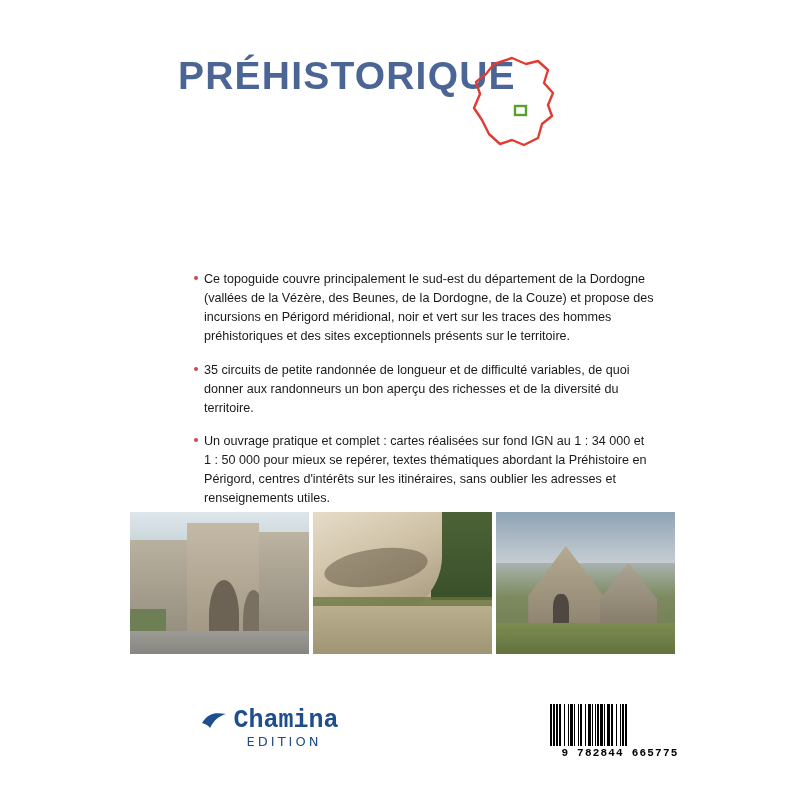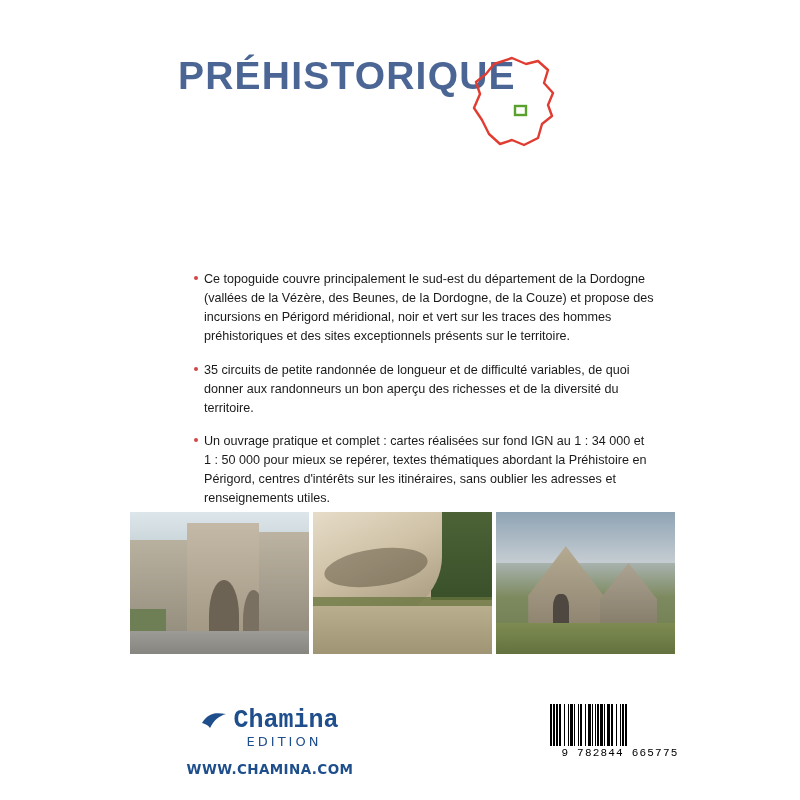--- a/index.html
+++ b/index.html
@@ -221,20 +221,21 @@
     background: #000;
     height: 100%;
   }
   .ean {
     font-family: "Liberation Mono", monospace;
     font-size: 11px;
     letter-spacing: 1.2px;
     text-align: center;
     margin-top: 1px;
     color: #000;
+    font-weight: bold;
   }
 </style>
 </head>
 <body>
 
 <div class="page">
 
   <div class="header">
     <div class="title-block">
       <div class="title-sub">PRÉHISTORIQUE</div>
@@ -298,21 +299,20 @@
   <div class="footer">
 
     <div class="logo-block">
       <div class="logo-row">
         <svg width="26" height="20" viewBox="0 0 26 20" aria-hidden="true">
           <path d="M1 12 C7 2, 14 1, 25 3 C18 5, 13 9, 9 17 C7 14, 4 13, 1 12 Z" fill="#1f4e8c"></path>
         </svg>
         <span class="logo-text">Chamina</span>
       </div>
       <div class="logo-sub">EDITION</div>
-      <div class="site">WWW.CHAMINA.COM</div>
     </div>
 
     <div class="barcode-block">
       <div class="barcode" id="barcode">
           <i style="width:2px"></i>
           <i style="width:1px;background:transparent"></i>
           <i style="width:2px"></i>
           <i style="width:1px;background:transparent"></i>
           <i style="width:2px"></i>
           <i style="width:1px;background:transparent"></i>

